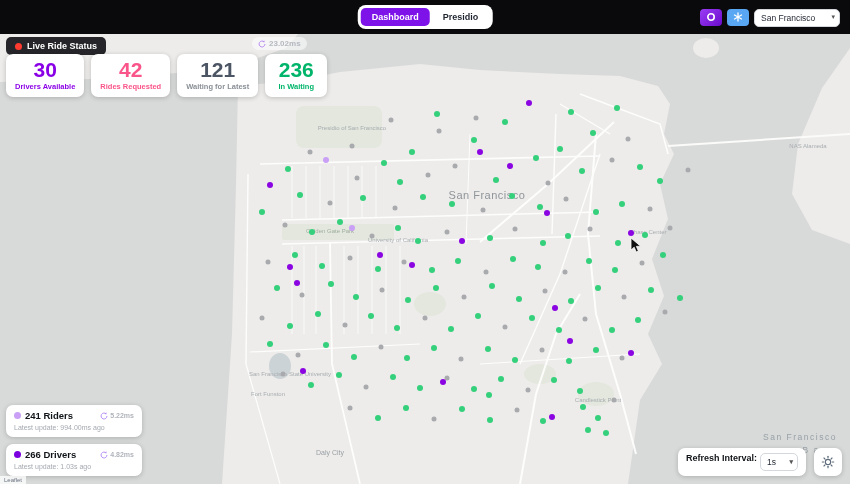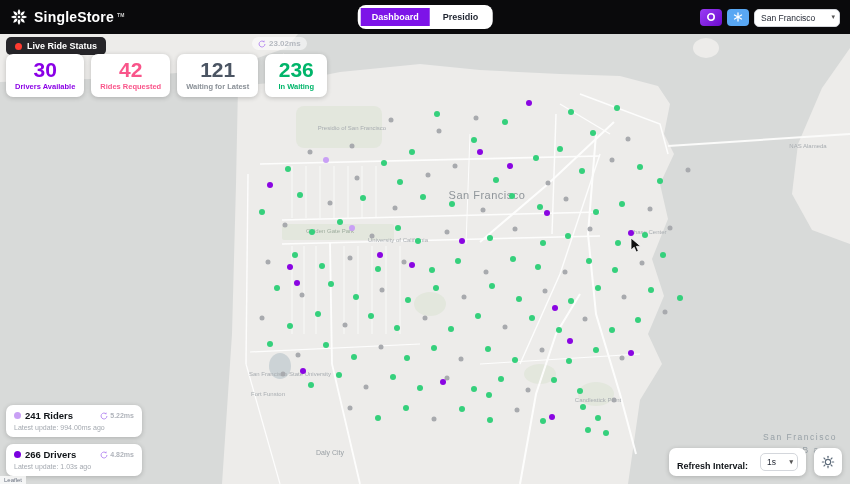--- a/index.html
+++ b/index.html
@@ -6,21 +6,21 @@
   html,body { width:850px; height:484px; overflow:hidden; }
   body { position:relative; font-family:"Liberation Sans", sans-serif; background:#dcdedd; }
 
   
   .header { position:absolute; top:0; left:0; right:0; height:34px; background:#0a0a0c;
             display:flex; align-items:center; padding:0 10px; z-index:30; }
   .brand { display:flex; align-items:center; gap:6px; color:#fff; font-size:14px; font-weight:600; letter-spacing:.2px; }
   .brand .tm { font-size:5px; align-self:flex-start; margin-top:4px; margin-left:-3px; color:#cfcfcf; }
   .tabs-wrap { position:absolute; left:50%; transform:translateX(-50%); background:#fff;
                border-radius:8px; padding:3px; display:flex; gap:2px; }
-  .tab { font-size:9px; font-weight:700; padding:4px 11px; border-radius:0; color:#1f2430; cursor:pointer; }
+  .tab { font-size:9px; font-weight:700; padding:4px 11px; border-radius:5px; color:#1f2430; cursor:pointer; }
   .tab.active { background:#7d13e8; color:#fff; }
   .header-right { margin-left:auto; display:flex; align-items:center; gap:5px; }
   .icon-btn { width:22px; height:17px; border-radius:4px; display:flex; align-items:center; justify-content:center; cursor:pointer; }
   .icon-btn.purple { background:linear-gradient(135deg,#9a3cf5,#6c0ccc); }
   .icon-btn.blue { background:#59a7f3; }
   .select-wrap { position:relative; display:inline-block; }
   .select-wrap::after { content:"▾"; position:absolute; right:5px; top:50%; transform:translateY(-50%);
                         font-size:7px; color:#555; pointer-events:none; }
   select { appearance:none; -webkit-appearance:none; -moz-appearance:none;
            font-family:"Liberation Sans",sans-serif; background:#fff; border:1px solid #d4d7dc;
@@ -52,21 +52,21 @@
   #feeds { position:absolute; left:6px; bottom:8px; z-index:20; display:flex; flex-direction:column; gap:7px; }
   .feed-card { background:#fff; border-radius:7px; box-shadow:0 1px 5px rgba(0,0,0,.2);
                padding:5px 8px 6px; width:136px; }
   .feed-top { display:flex; align-items:center; gap:4px; }
   .feed-dot { width:7px; height:7px; border-radius:50%; flex:0 0 auto; }
   .feed-title { font-size:9.5px; font-weight:700; color:#101418; }
   .feed-lat { margin-left:auto; display:flex; align-items:center; gap:2px; font-size:7px; color:#b0b4bb; font-weight:600; }
   .feed-update { font-size:7px; color:#a4a9b0; margin-top:3px; }
 
   .refresh-card { position:absolute; right:44px; bottom:8px; z-index:20; background:#fff; border-radius:7px;
-                  box-shadow:0 1px 5px rgba(0,0,0,.2); padding:5px 8px; display:flex; align-items:flex-end; gap:12px;
+                  box-shadow:0 1px 5px rgba(0,0,0,.2); padding:5px 8px; display:flex; align-items:flex-start; gap:3px;
                   font-size:9px; font-weight:600; color:#101418; }
   .theme-btn { position:absolute; right:8px; bottom:8px; z-index:20; width:28px; height:28px; background:#fff;
                border-radius:7px; box-shadow:0 1px 5px rgba(0,0,0,.2); display:flex; align-items:center;
                justify-content:center; cursor:pointer; color:#5d6b7a; }
 
   .attribution { position:absolute; left:0; bottom:0; z-index:22; background:rgba(255,255,255,.75);
                  font-size:6px; color:#6b7280; padding:1px 4px; }
 
   .cursor { position:absolute; left:630px; top:238px; z-index:40; pointer-events:none; }
 </style>
@@ -309,39 +309,20 @@
     <div class="marker" style="width: 6px; height: 6px; left: 543px; top: 421px; background: rgb(53, 208, 124);"></div>
     <div class="marker" style="width: 6px; height: 6px; left: 552px; top: 417px; background: rgb(138, 5, 226);"></div>
     <div class="marker" style="width: 6px; height: 6px; left: 583px; top: 407px; background: rgb(53, 208, 124);"></div>
     <div class="marker" style="width: 6px; height: 6px; left: 598px; top: 418px; background: rgb(53, 208, 124);"></div>
     <div class="marker" style="width: 5px; height: 5px; left: 614px; top: 400px; background: rgb(168, 170, 174);"></div>
     <div class="marker" style="width: 6px; height: 6px; left: 588px; top: 430px; background: rgb(53, 208, 124);"></div>
     <div class="marker" style="width: 6px; height: 6px; left: 606px; top: 433px; background: rgb(53, 208, 124);"></div>
   </div>
 
 <div class="header">
-  <div class="brand">
-    <span style="display:flex;">
-      <svg width="18" height="18" viewBox="-10 -10 20 20">
-        <g fill="#ffffff">
-          <circle r="1.5"></circle>
-          <path id="petal" d="M0,-9 C2,-6.2 2,-3.6 0,-2.6 C-2,-3.6 -2,-6.2 0,-9"></path>
-          <use href="#petal" transform="rotate(45)"></use>
-            <use href="#petal" transform="rotate(90)"></use>
-          <use href="#petal" transform="rotate(135)"></use>
-            <use href="#petal" transform="rotate(180)"></use>
-          <use href="#petal" transform="rotate(225)"></use>
-            <use href="#petal" transform="rotate(270)"></use>
-          <use href="#petal" transform="rotate(315)"></use>
-        </g>
-      </svg>
-    </span>
-    <span>SingleStore</span>
-    <span class="tm">TM</span>
-  </div>
 
   <div class="tabs-wrap" id="tabs">
       <div class="tab active">Dashboard</div>
       <div class="tab">Presidio</div>
     </div>
 
   <div class="header-right">
     <div class="icon-btn purple">
       <svg width="10" height="10" viewBox="0 0 10 10">
           <circle cx="5" cy="5" r="3.2" fill="none" stroke="#fff" stroke-width="1.6"></circle>

